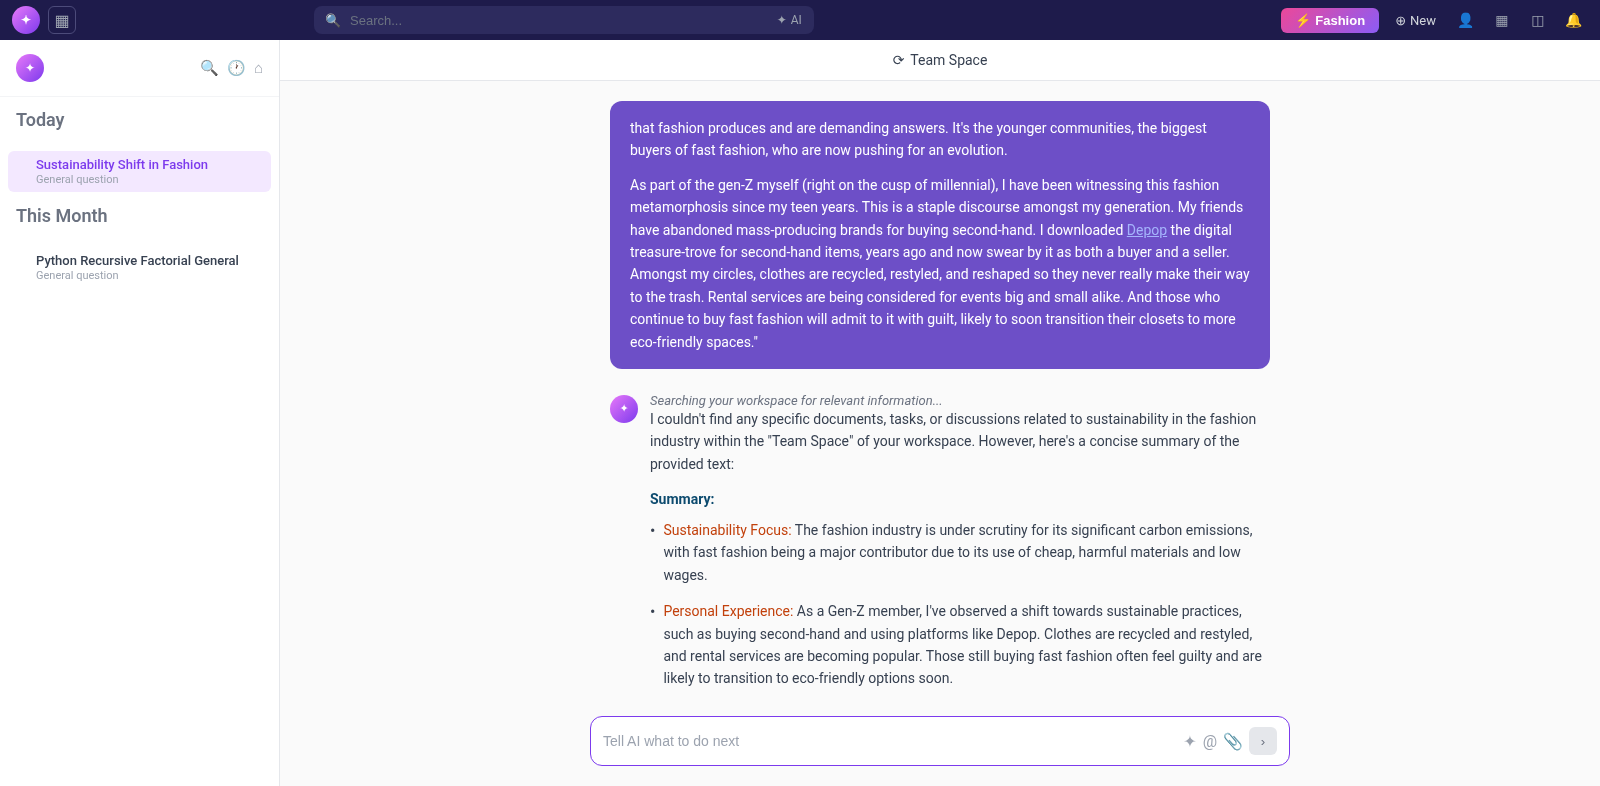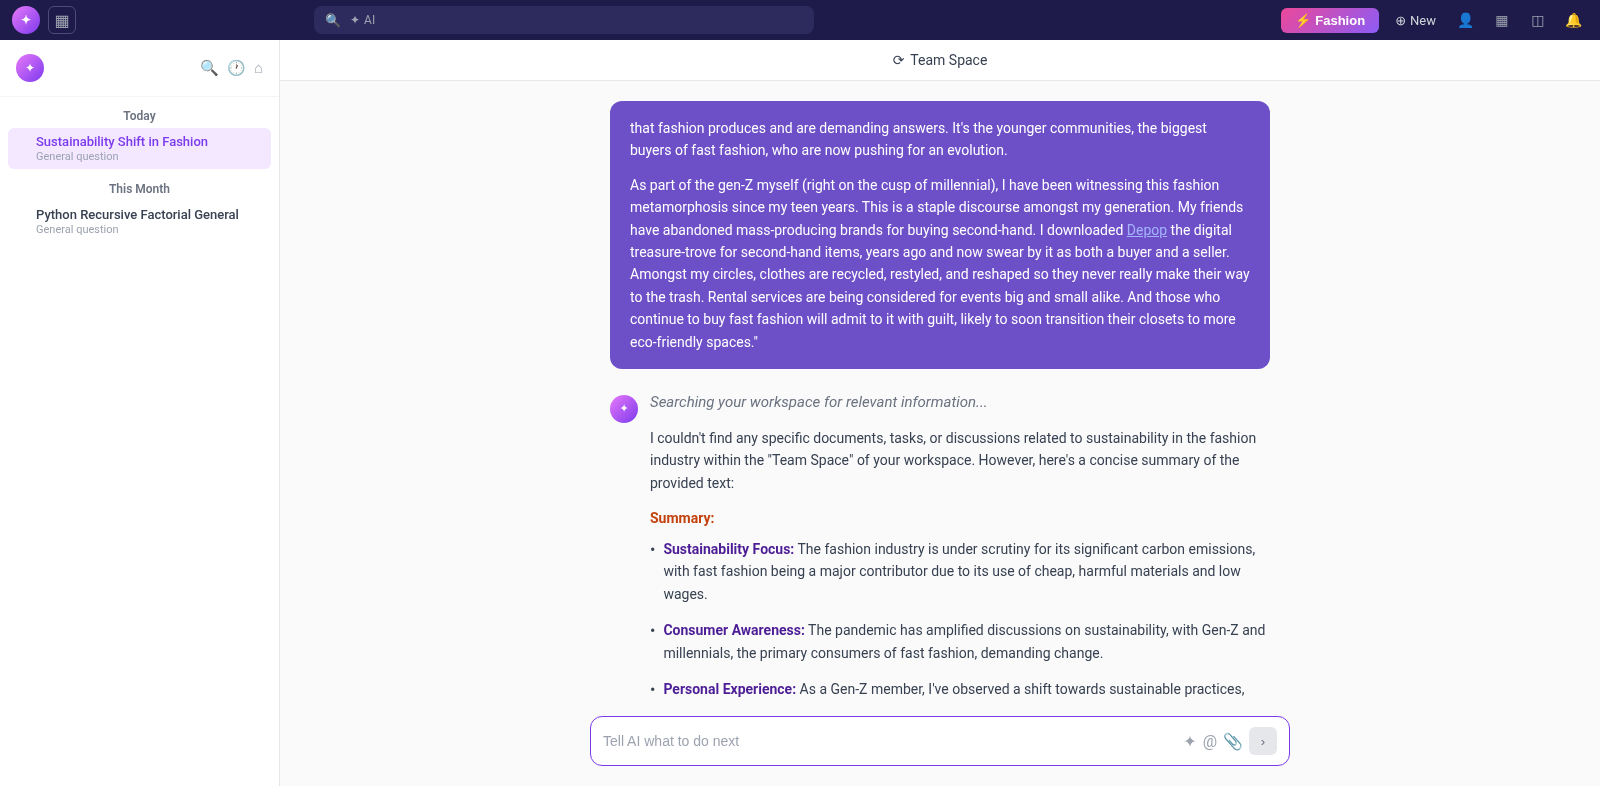--- a/index.html
+++ b/index.html
@@ -116,26 +116,25 @@
       display: flex; align-items: center; justify-content: center;
       font-size: 12px; color: white;
     }
     .sidebar-icons {
       display: flex; gap: 8px;
     }
     .sidebar-icon {
       color: #9ca3af; cursor: pointer; font-size: 15px;
     }
     .sidebar-section-label {
-      font-size: 12px;
+      font-size: 18px;
       font-weight: 600;
       color: #6b7280;
-      padding: 12px 16px 4px;
+      padding: 12px 16px 20px;
       text-transform: none;
-      text-align: center;
     }
     .sidebar-item {
       padding: 6px 28px;
       cursor: pointer;
       border-radius: 6px;
       margin: 1px 8px;
     }
     .sidebar-item.active {
       background: #f3e8ff;
     }
@@ -216,34 +215,33 @@
       border-radius: 50%;
       flex-shrink: 0;
       display: flex; align-items: center; justify-content: center;
       font-size: 11px; color: white; margin-top: 2px;
     }
     .ai-response-content {
       flex: 1;
     }
     .ai-searching {
       color: #6b7280;
-      font-size: 15px;
+      font-size: 13px;
       font-style: italic;
-      margin-bottom: 16px;
     }
     .ai-text {
       font-size: 14px;
       color: #374151;
       line-height: 1.6;
       margin-bottom: 16px;
     }
     .summary-title {
       font-size: 14px;
       font-weight: 700;
-      color: #c2410c;
+      color: #0c4a6e;
       margin-bottom: 12px;
     }
     .bullet-list {
       list-style: none;
       padding: 0;
     }
     .bullet-list li {
       display: flex;
       gap: 8px;
       margin-bottom: 14px;
@@ -252,22 +250,22 @@
       line-height: 1.6;
     }
     .bullet-list li::before {
       content: '•';
       color: #374151;
       font-size: 16px;
       flex-shrink: 0;
       margin-top: -1px;
     }
     .bullet-term {
-      font-weight: 700;
-      color: #4c1d95;
+      font-weight: 400;
+      color: #c2410c;
     }
 
     
     .input-area {
       padding: 12px 20px 20px;
       background: #fafafa;
     }
     .input-container {
       max-width: 700px;
       margin: 0 auto;
@@ -304,20 +302,21 @@
     }
   </style>
 </head>
 <body>
 
 <div class="top-nav">
   <div class="top-nav-logo">✦</div>
   <div class="top-nav-calendar">▦</div>
   <div class="top-nav-search">
     <span style="color:#6b7280;font-size:13px;">🔍</span>
+    <input type="text" placeholder="Search..." style="">
     <div class="ai-badge">
       <span>✦</span>
       <span>AI</span>
     </div>
   </div>
   <div class="top-nav-right">
     <button class="upgrade-btn">⚡ Fashion</button>
     <div class="new-btn">
       <span>⊕</span>
       <span>New</span>
@@ -379,25 +378,20 @@
             <div class="ai-text">I couldn't find any specific documents, tasks, or discussions related to sustainability in the fashion industry within the "Team Space" of your workspace. However, here's a concise summary of the provided text:</div>
             <div class="summary-title">Summary:</div>
             <ul class="bullet-list">
               <li>
                 <div>
                   <span class="bullet-term">Sustainability Focus:</span><span> The fashion industry is under scrutiny for its significant carbon emissions, with fast fashion being a major contributor due to its use of cheap, harmful materials and low wages.</span>
                 </div>
               </li>
               <li>
                 <div>
-                  <span class="bullet-term">Consumer Awareness:</span><span> The pandemic has amplified discussions on sustainability, with Gen-Z and millennials, the primary consumers of fast fashion, demanding change.</span>
-                </div>
-              </li>
-              <li>
-                <div>
                   <span class="bullet-term">Personal Experience:</span><span> As a Gen-Z member, I've observed a shift towards sustainable practices, such as buying second-hand and using platforms like Depop. Clothes are recycled and restyled, and rental services are becoming popular. Those still buying fast fashion often feel guilty and are likely to transition to eco-friendly options soon.</span>
                 </div>
               </li>
             </ul>
           </div>
         </div>
 
       </div>
     </div>
 

